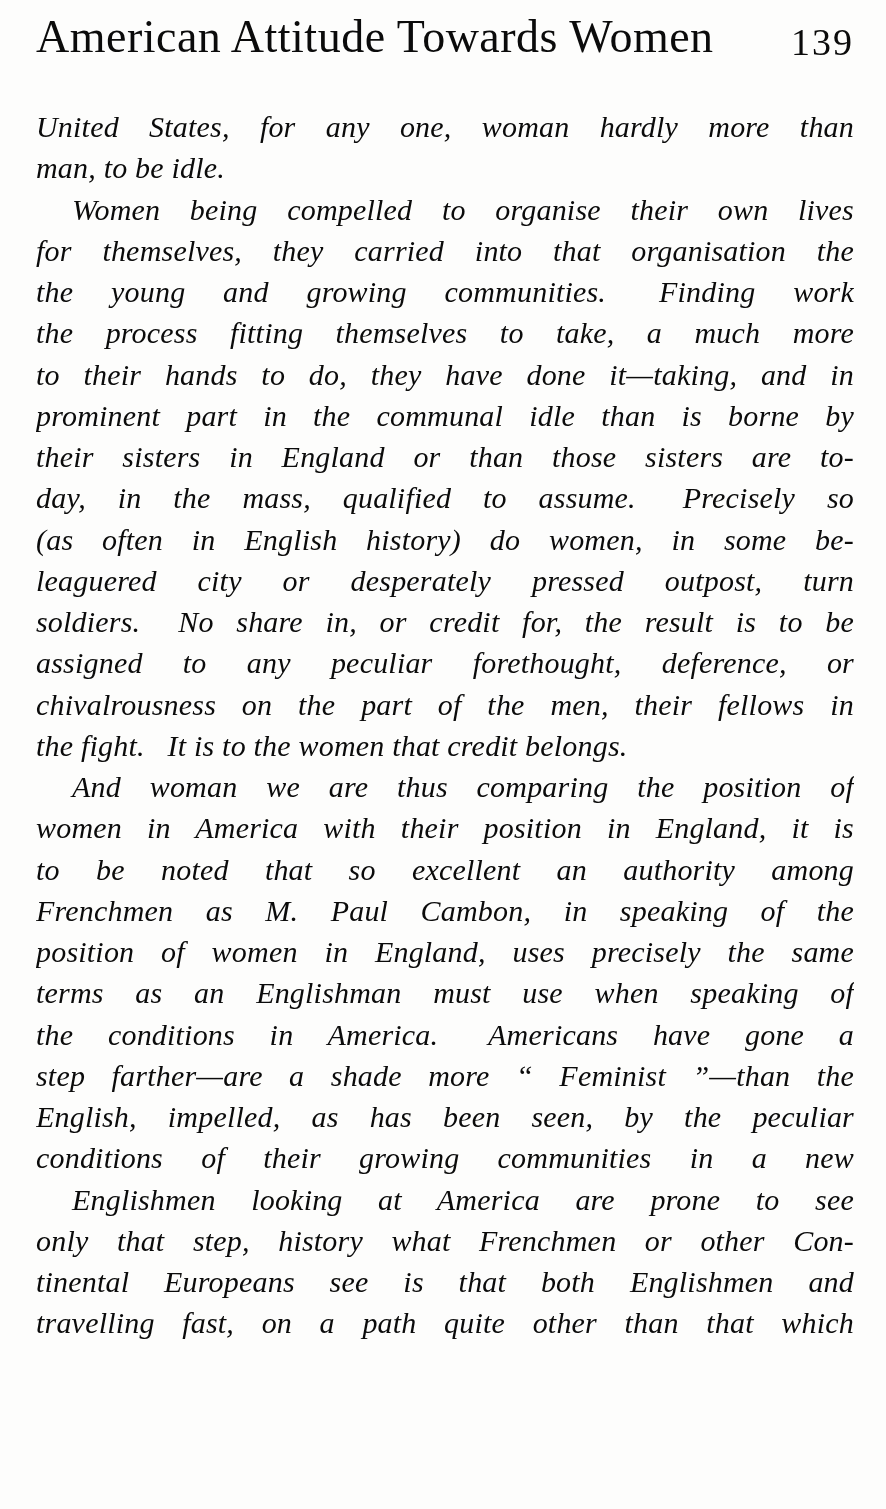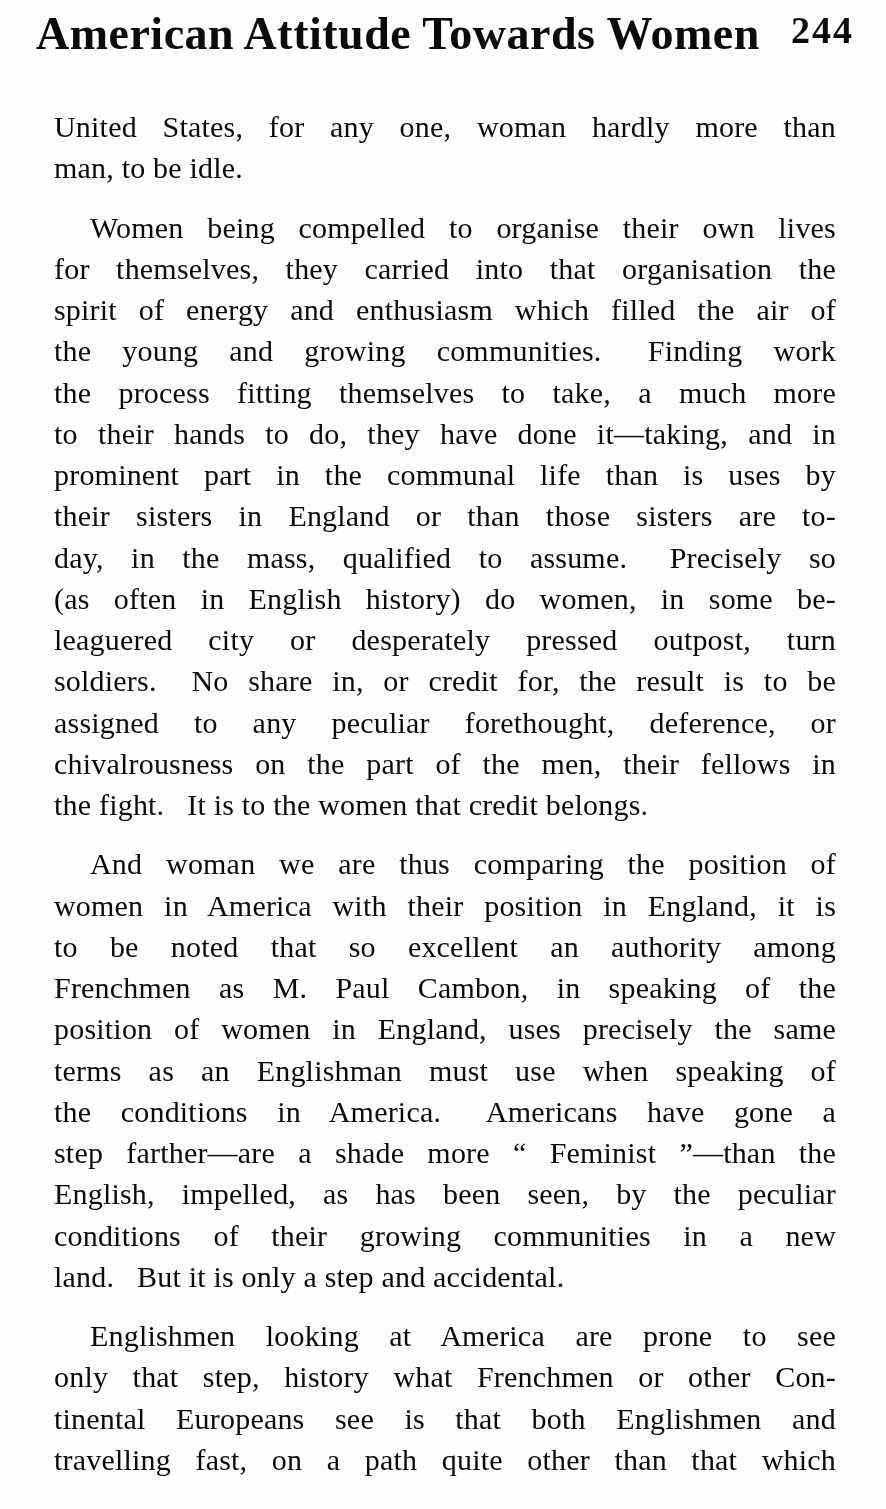--- a/index.html
+++ b/index.html
@@ -15,43 +15,43 @@
     background: #fdfdfc;
     color: #0b0b0b;
     font-family: "Liberation Serif", "DejaVu Serif", serif;
     box-sizing: border-box;
     padding: 8px 32px 0 36px;
     overflow: hidden;
   }
   .page-header {
     display: flex;
     justify-content: space-between;
-    align-items: flex-start;
+    align-items: flex-end;
     height: 56px;
-    font-weight: bold;
   }
   .page-title {
     font-size: 46px;
     line-height: 1.15;
     letter-spacing: 0.5px;
     white-space: nowrap;
   }
   .page-number {
     font-size: 38px;
     letter-spacing: 2px;
     font-feature-settings: "onum" 1;
   }
   .page-body {
     margin-top: 42px;
     font-size: 30px;
     letter-spacing: 0.2px;
   }
   .paragraph {
-    margin: 18px;
+    margin: 0;
     padding: 0;
+    font-style: italic;
   }
   .line {
     height: 41.25px;
     line-height: 41.25px;
     text-align: justify;
     text-align-last: justify;
     overflow: hidden;
   }
   .line.indent {
     padding-left: 36px;
@@ -59,56 +59,54 @@
   .line.flush {
     text-align-last: left;
   }
 </style>
 </head>
 <body>
 
 <div class="page">
   <div class="page-header">
     <span class="page-title">American Attitude Towards Women</span>
-    <span class="page-number">244</span>
+    <span class="page-number">139</span>
   </div>
   <div class="page-body">
       <div class="paragraph">
         <div class="line">United States, for any one, woman hardly more than</div>
         <div class="line flush">man, to be idle.</div>
       </div>
       <div class="paragraph">
         <div class="line indent">Women being compelled to organise their own lives</div>
         <div class="line">for themselves, they carried into that organisation the</div>
-        <div class="line">spirit of energy and enthusiasm which filled the air of</div>
         <div class="line">the young and growing communities.  Finding work</div>
         <div class="line">the process fitting themselves to take, a much more</div>
         <div class="line">to their hands to do, they have done it—taking, and in</div>
-        <div class="line">prominent part in the communal life than is uses by</div>
+        <div class="line">prominent part in the communal idle than is borne by</div>
         <div class="line">their sisters in England or than those sisters are to-</div>
         <div class="line">day, in the mass, qualified to assume.  Precisely so</div>
         <div class="line">(as often in English history) do women, in some be-</div>
         <div class="line">leaguered city or desperately pressed outpost, turn</div>
         <div class="line">soldiers.  No share in, or credit for, the result is to be</div>
         <div class="line">assigned to any peculiar forethought, deference, or</div>
         <div class="line">chivalrousness on the part of the men, their fellows in</div>
         <div class="line flush">the fight.  It is to the women that credit belongs.</div>
       </div>
       <div class="paragraph">
         <div class="line indent">And woman we are thus comparing the position of</div>
         <div class="line">women in America with their position in England, it is</div>
         <div class="line">to be noted that so excellent an authority among</div>
         <div class="line">Frenchmen as M. Paul Cambon, in speaking of the</div>
         <div class="line">position of women in England, uses precisely the same</div>
         <div class="line">terms as an Englishman must use when speaking of</div>
         <div class="line">the conditions in America.  Americans have gone a</div>
         <div class="line">step farther—are a shade more “ Feminist ”—than the</div>
         <div class="line">English, impelled, as has been seen, by the peculiar</div>
         <div class="line">conditions of their growing communities in a new</div>
-        <div class="line flush">land.  But it is only a step and accidental.</div>
       </div>
       <div class="paragraph">
         <div class="line indent">Englishmen looking at America are prone to see</div>
         <div class="line">only that step, history what Frenchmen or other Con-</div>
         <div class="line">tinental Europeans see is that both Englishmen and</div>
         <div class="line">travelling fast, on a path quite other than that which</div>
       </div>
     </div>
 </div>
 

